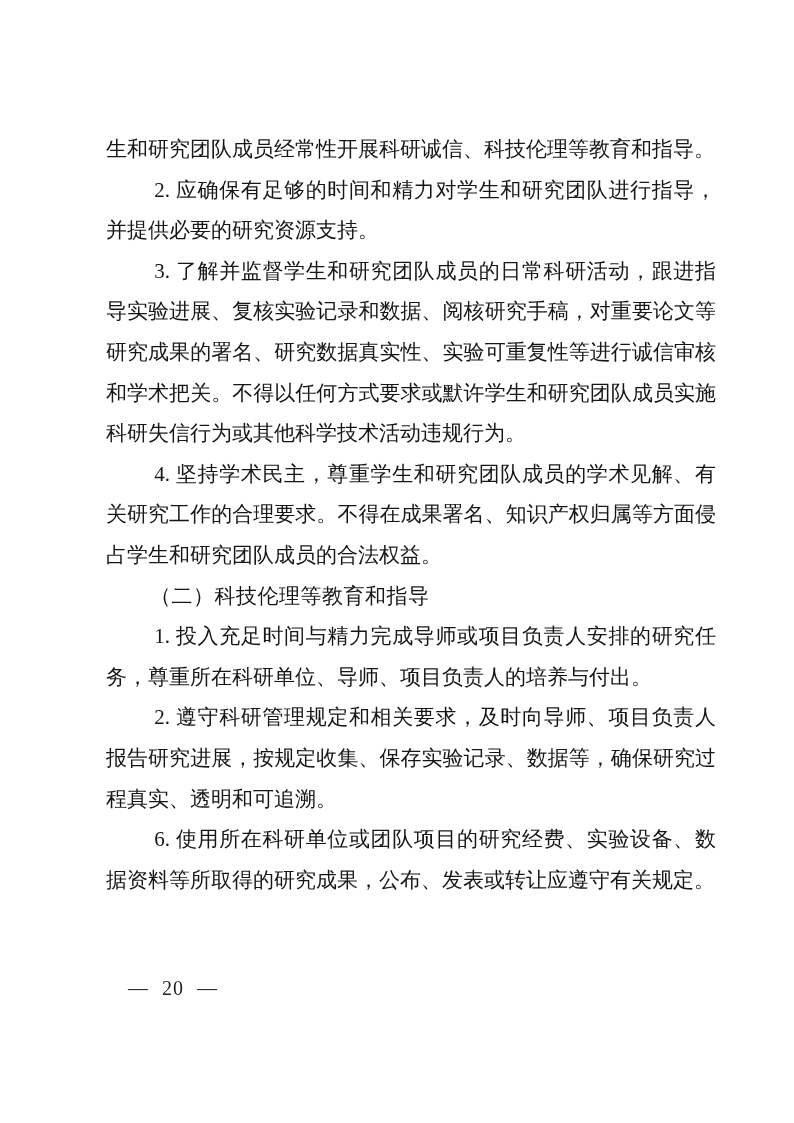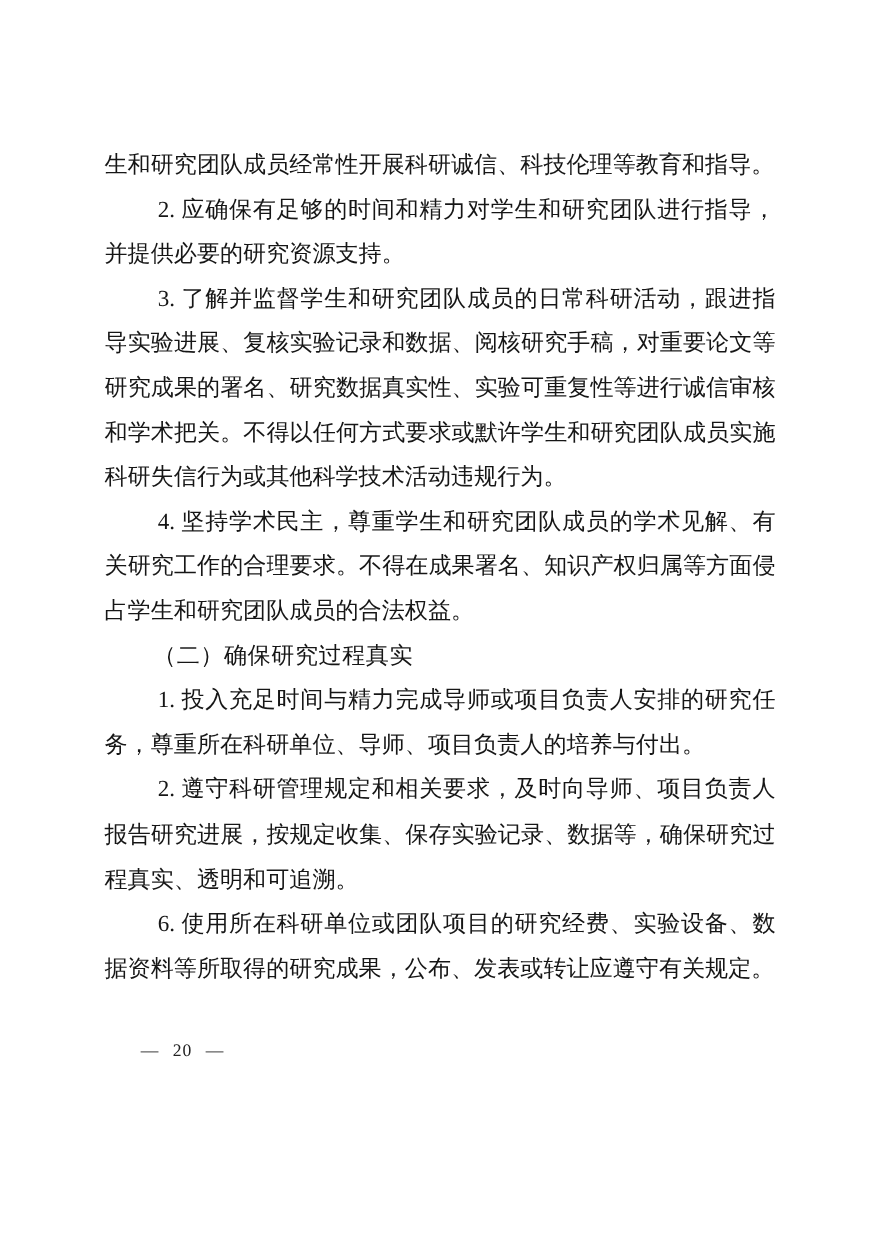--- a/index.html
+++ b/index.html
@@ -17,21 +17,21 @@
   .page {
     position: absolute;
     left: 0;
     top: 0;
     width: 794px;
     height: 1123px;
     background: #ffffff;
   }
   .content {
     position: absolute;
-    left: 95px;
+    left: 106px;
     top: 129px;
     width: 610px;
     color: #161616;
   }
   .para {
     margin: 0;
     padding: 0;
     font-size: 21px;
     line-height: 40.6px;
     text-align: justify;
@@ -43,43 +43,43 @@
   .para.continuation {
     text-indent: 0;
   }
   .para.heading {
     text-indent: 2.1em;
     letter-spacing: 0.5px;
   }
   .footer {
     position: absolute;
     left: 128px;
-    top: 944px;
-    font-size: 16px;
+    top: 976px;
+    font-size: 20px;
     line-height: 24px;
     color: #222222;
     word-spacing: 7px;
     letter-spacing: 1px;
   }
 </style>
 </head>
 <body>
 
 <div class="page">
 
   <div class="content">
     <p class="para continuation">生和研究团队成员经常性开展科研诚信、科技伦理等教育和指导。</p>
 
     <p class="para">2. 应确保有足够的时间和精力对学生和研究团队进行指导，并提供必要的研究资源支持。</p>
 
     <p class="para">3. 了解并监督学生和研究团队成员的日常科研活动，跟进指导实验进展、复核实验记录和数据、阅核研究手稿，对重要论文等研究成果的署名、研究数据真实性、实验可重复性等进行诚信审核和学术把关。不得以任何方式要求或默许学生和研究团队成员实施科研失信行为或其他科学技术活动违规行为。</p>
 
     <p class="para">4. 坚持学术民主，尊重学生和研究团队成员的学术见解、有关研究工作的合理要求。不得在成果署名、知识产权归属等方面侵占学生和研究团队成员的合法权益。</p>
 
-    <p class="para heading">（二）确保研究过程真实</p>
+    <p class="para heading">（二）科技伦理等教育和指导</p>
 
     <p class="para">1. 投入充足时间与精力完成导师或项目负责人安排的研究任务，尊重所在科研单位、导师、项目负责人的培养与付出。</p>
 
     <p class="para">2. 遵守科研管理规定和相关要求，及时向导师、项目负责人报告研究进展，按规定收集、保存实验记录、数据等，确保研究过程真实、透明和可追溯。</p>
 
     <p class="para">6. 使用所在科研单位或团队项目的研究经费、实验设备、数据资料等所取得的研究成果，公布、发表或转让应遵守有关规定。</p>
 
   </div>
 
   <div class="footer">— 20 —</div>

